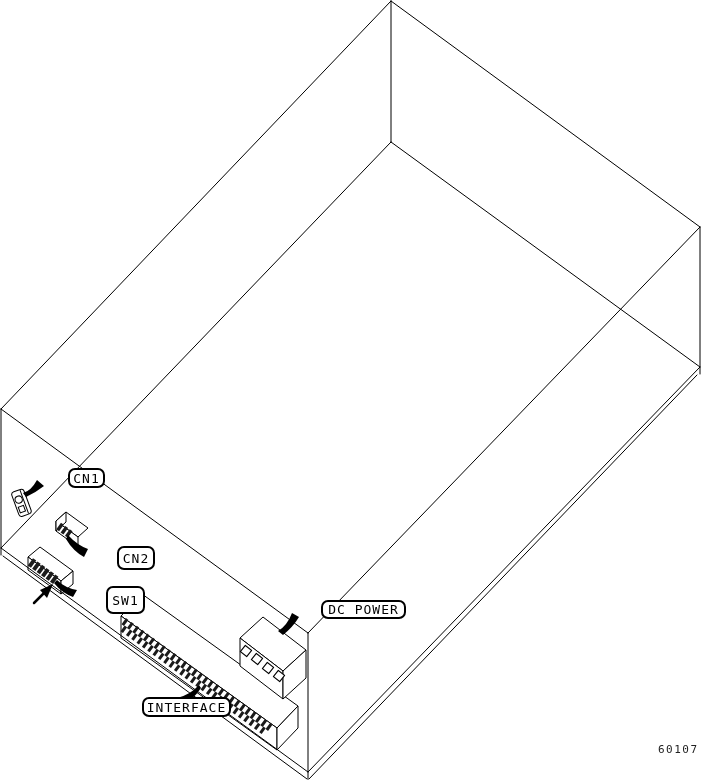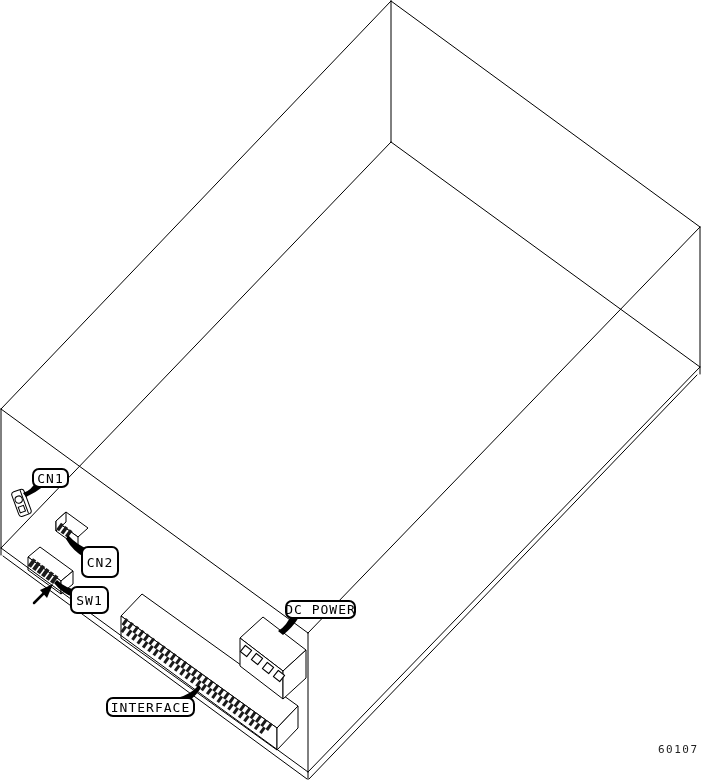--- a/index.html
+++ b/index.html
@@ -7,20 +7,21 @@
     position:relative;width:701px;height:784px;background:#fff;overflow:hidden;
     font-family:"DejaVu Sans Mono","Liberation Mono",monospace;
   }
   .stage svg{position:absolute;left:0;top:0;}
   .callout{
     position:absolute;box-sizing:border-box;
     border:2.5px solid #000;border-radius:7px;background:#fff;
     display:flex;align-items:center;justify-content:center;
     font-size:13px;letter-spacing:1px;color:#000;white-space:nowrap;
     z-index:3;
+    margin-left:36px;
   }
   .partnum{
     position:absolute;font-size:11px;letter-spacing:1.5px;color:#222;z-index:3;
   }
 </style>
 </head>
 <body>
 
 <div class="stage">
 
@@ -167,29 +168,29 @@
         <polygon points="53,584 40,590 47,598"></polygon>
         <line x1="34" y1="603" x2="44" y2="593" stroke="#000" stroke-width="2.5" stroke-linecap="round"></line>
       </g>
     </g>
   </svg>
 
   <div class="callout" style="left:32px;  top:468px; width:37px; height:20px;">
     <span>CN1</span>
   </div>
 
-  <div class="callout" style="left:81px;  top:546px; width:38px; height:32px;">
+  <div class="callout" style="left:81px;  top:546px; width:38px; height:24px;">
     <span>CN2</span>
   </div>
 
   <div class="callout" style="left:70px;  top:586px; width:39px; height:28px;">
     <span>SW1</span>
   </div>
 
-  <div class="callout" style="left:285px; top:600px; width:71px; height:19px;">
+  <div class="callout" style="left:285px; top:600px; width:85px; height:19px;">
     <span>DC POWER</span>
   </div>
 
   <div class="callout" style="left:106px;  top:697px; width:89px; height:20px;">
     <span>INTERFACE</span>
   </div>
 
   <div class="partnum" style="left:650px; top:743px;margin-left:8px;">60107</div>
 </div>
 

